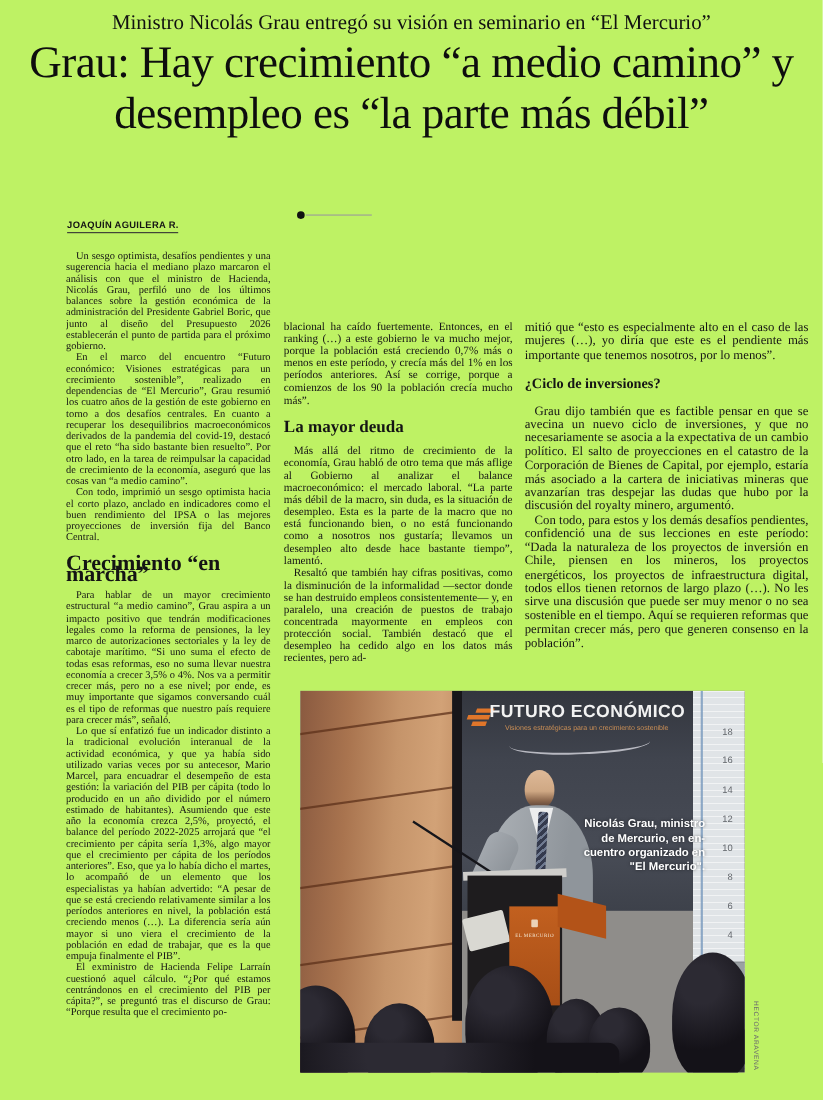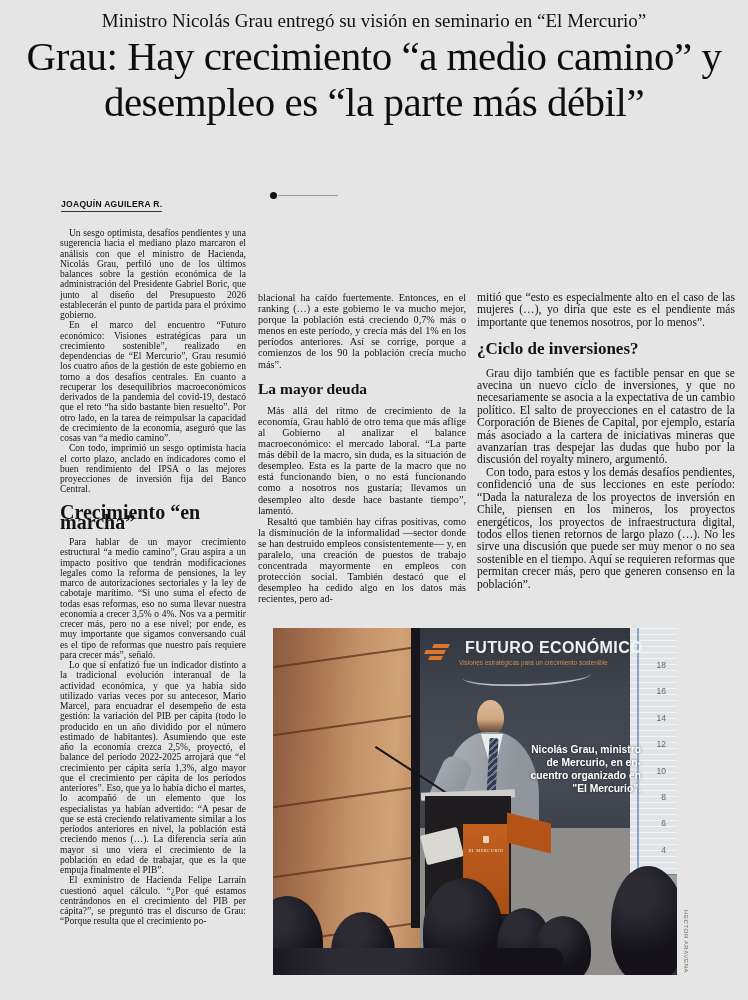--- a/index.html
+++ b/index.html
@@ -1,16 +1,16 @@
 <!DOCTYPE html>
 <html><head>
 <meta charset="utf-8">
 <style>
   html,body{margin:0;padding:0;background:#ffffff;}
-  .page{position:relative;width:748px;height:1000px;background:#e5e5e5;overflow:hidden;
+  .page{position:relative;width:748px;height:1000px;background:#bef264;overflow:hidden;
         font-family:"Liberation Serif", serif;color:#141414;}
   .abs{position:absolute;}
 
   .kicker{top:10px;left:0;width:748px;text-align:center;font-size:19px;color:#111;}
   .headline{top:33px;left:20px;width:708px;text-align:center;font-size:41px;line-height:46px;
             letter-spacing:-0.5px;color:#0e0e0e;}
 
   .byline{top:199px;left:61px;font-family:"Liberation Sans", sans-serif;font-size:8.5px;
           font-weight:bold;letter-spacing:.3px;border-bottom:1px solid #333;padding-bottom:2px;}
 
@@ -22,21 +22,21 @@
 
   .bodycol{text-align:justify;overflow:hidden;}
   .bodycol p{margin:0;text-indent:9px;}
   .bodycol p.cont{text-indent:0;}
   .col1{top:228px;left:60px;width:186px;height:774px;font-size:9.5px;line-height:10.25px;}
   .col2{top:292px;left:258px;width:208px;height:332px;font-size:10.2px;line-height:11.1px;}
   .col3{top:292px;left:477px;width:258px;height:332px;font-size:11.6px;line-height:12.4px;}
   .subhead{font-weight:bold;text-align:left;text-indent:0;}
   .col1 .subhead{font-size:20px;margin:12px 0 10px 0;}
   .col2 .subhead{font-size:15.5px;margin:13px 0 11px 0;}
-  .col3 .subhead{font-size:17px;margin:14px 0 12px 0;}
+  .col3 .subhead{font-size:13px;margin:14px 0 12px 0;}
 
   
   .photo{top:628px;left:273px;width:404px;height:347px;overflow:hidden;background:#8f8d8a;}
   .wood{position:absolute;left:0;top:0;width:147px;height:347px;
         background:linear-gradient(93deg,#8a5a40 0%,#a9744f 28%,#c5946a 55%,#d2a277 78%,#b9855c 100%);}
   .seam{position:absolute;height:2px;width:170px;left:-12px;background:rgba(92,48,26,.75);transform:rotate(-8deg);}
   .gapband{position:absolute;left:138px;top:0;width:22px;height:300px;background:#17161a;}
   .screen-dark{position:absolute;left:147px;top:0;width:210px;height:207px;
         background:linear-gradient(180deg,#33363e,#40444e 30%,#474b55 72%,#3c4049);}
   .wall{position:absolute;left:147px;top:200px;width:210px;height:147px;background:#8f8d8a;}
@@ -46,21 +46,21 @@
   .blue-line{position:absolute;left:7px;top:0;width:2px;height:314px;background:#7d9cbe;opacity:.85;}
   .axis{position:absolute;left:0;top:32px;width:40px;font-family:"Liberation Sans",sans-serif;
         font-size:8.5px;color:#63676c;text-align:right;}
   .axis div{height:26.4px;padding-right:4px;}
   .monitor-back{position:absolute;left:27px;top:246px;width:20px;height:96px;background:#9aa0a3;
         border-radius:9px 0 0 9px;border:1px solid #7e8487;}
   .screen-bottom{position:absolute;left:357px;top:308px;width:47px;height:39px;background:#2d2d33;}
 
   .banner-logo{position:absolute;left:152px;top:16px;width:28px;}
   .banner-logo i{display:block;height:4px;margin-bottom:2px;background:#e0762a;transform:skewX(-20deg);}
-  .banner-title{position:absolute;left:192px;top:11px;font-family:"Liberation Sans",sans-serif;
+  .banner-title{position:absolute;left:172px;top:11px;font-family:"Liberation Sans",sans-serif;
         font-weight:bold;font-size:16px;letter-spacing:.4px;color:#f2f2f2;}
   .banner-sub{position:absolute;left:186px;top:31px;font-family:"Liberation Sans",sans-serif;
         font-size:6.4px;color:#c98e55;}
   .swoosh{position:absolute;left:190px;top:44px;width:128px;height:12px;
         border-bottom:2px solid rgba(215,215,222,.8);border-radius:0 0 60% 60%/0 0 12px 12px;transform:rotate(-2deg);}
 
   .caption{position:absolute;left:200px;top:115px;width:168px;text-align:right;
         font-family:"Liberation Sans",sans-serif;font-weight:bold;font-size:10.3px;line-height:13px;
         color:#ffffff;text-shadow:0 0 3px rgba(0,0,0,.55);}
 

